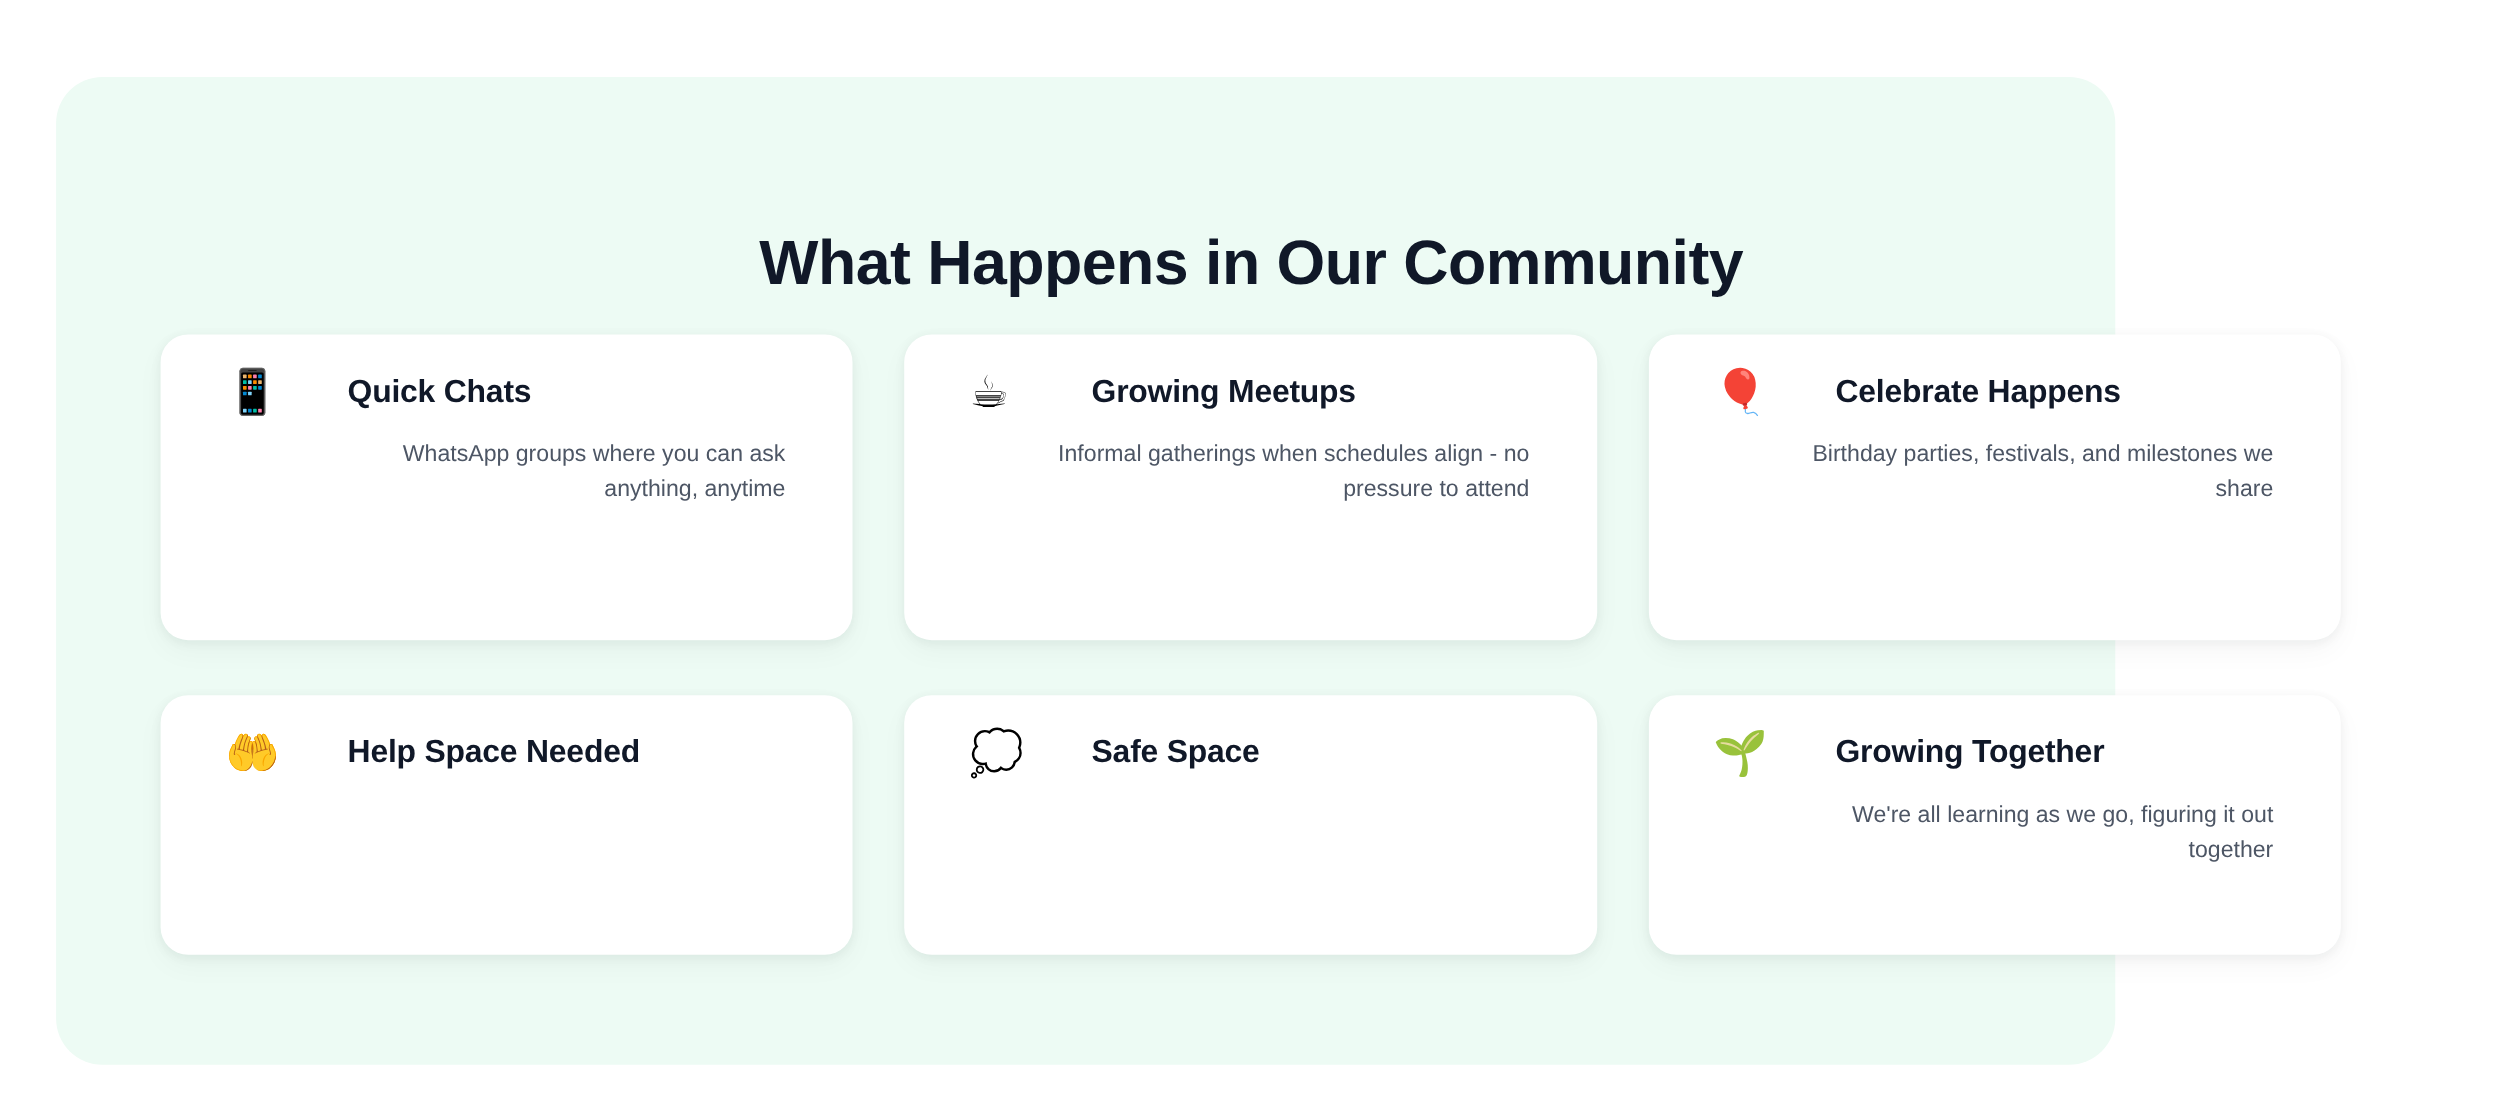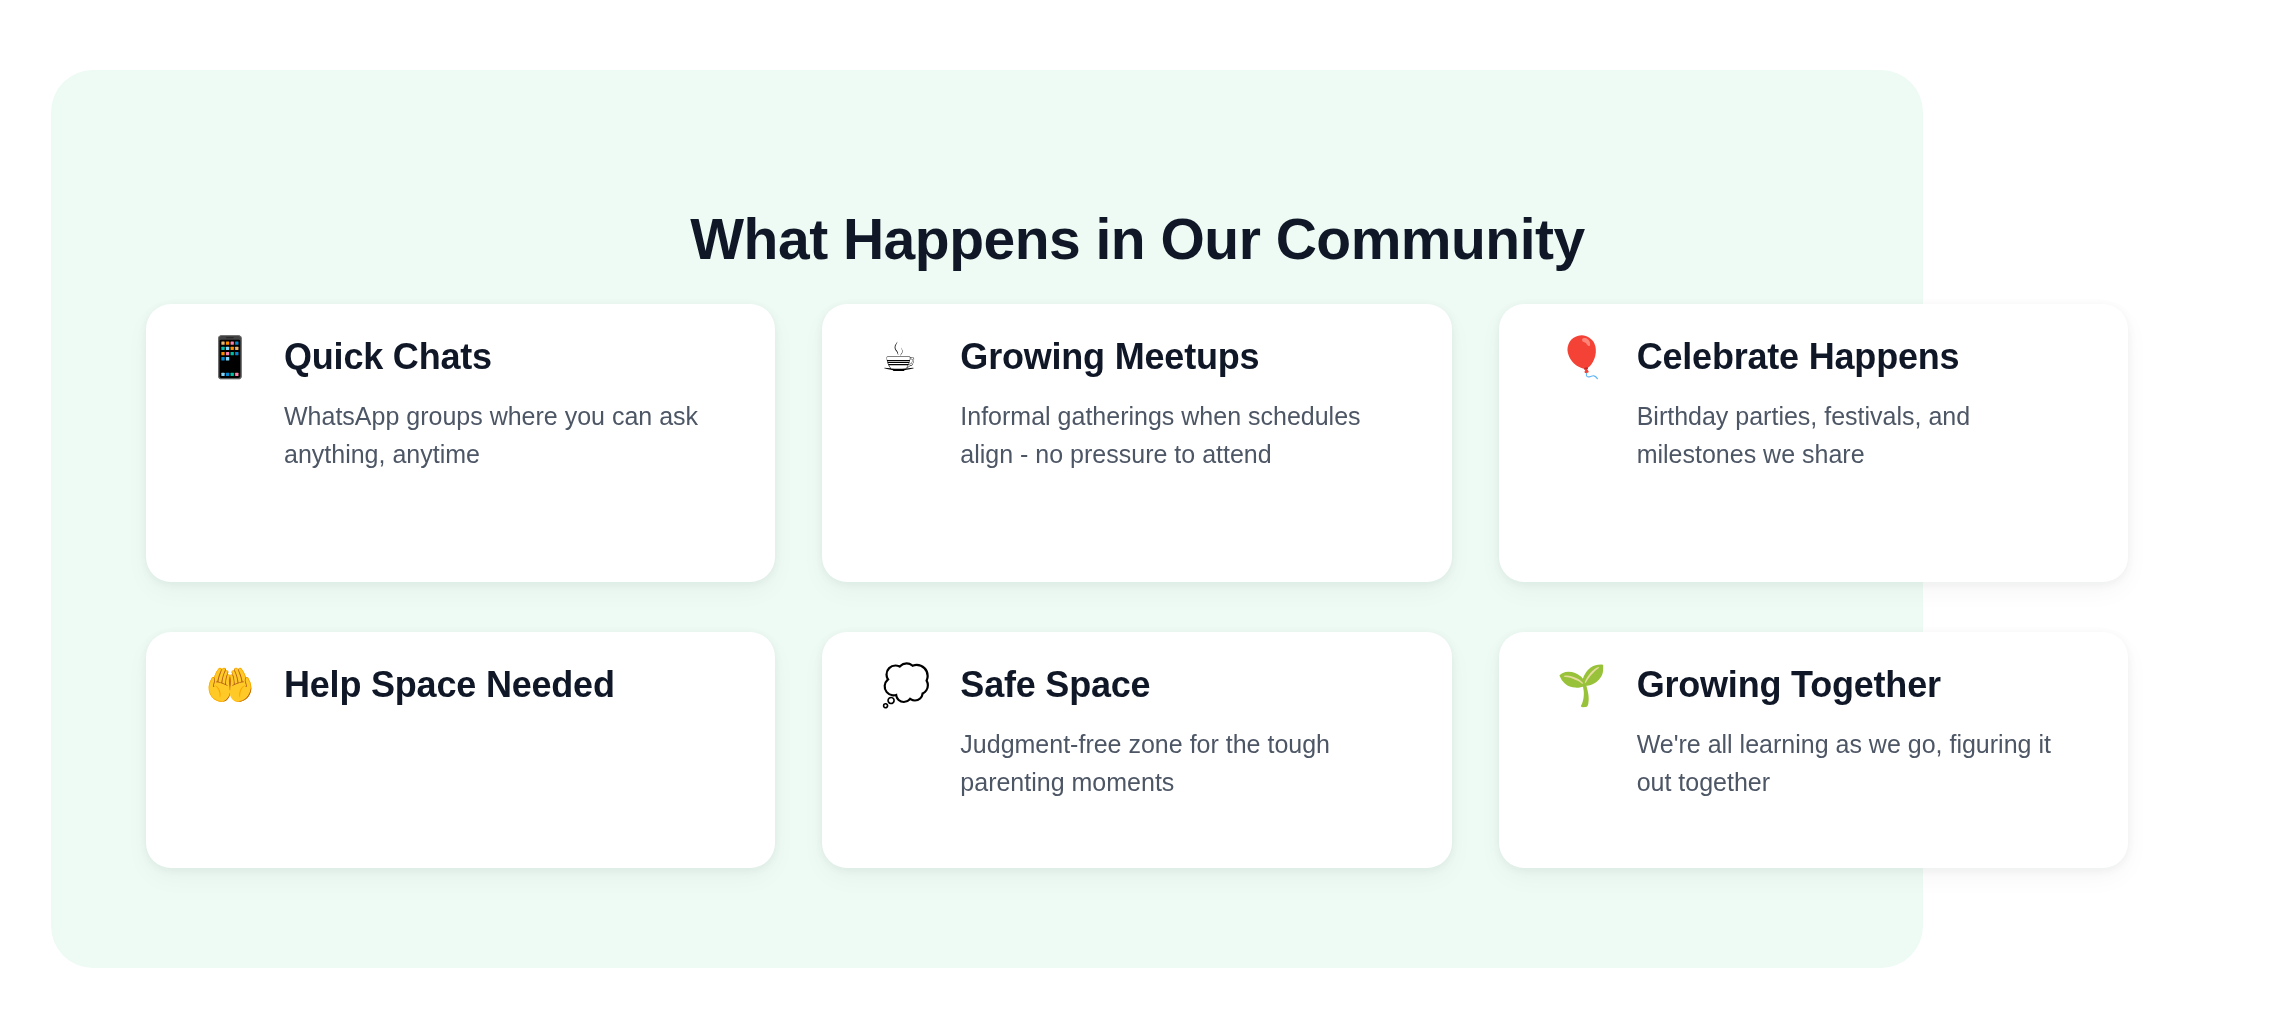--- a/index.html
+++ b/index.html
@@ -83,35 +83,37 @@
   .card-emoji {
     font-size: 40px;
     line-height: 1;
     width: 42px;
     flex: 0 0 42px;
     text-align: left;
     font-family: "DejaVu Sans", sans-serif;
   }
 
   .card-title {
-    font-size: 36px;
+    font-size: 29px;
     font-weight: bold;
     color: #101828;
     letter-spacing: -0.2px;
     line-height: 1.15;
     white-space: nowrap;
+    margin-left: 32px;
   }
 
   .card-desc {
     margin-top: 12px;
     margin-left: 79px;
-    font-size: 25px;
+    font-size: 21px;
     line-height: 1.52;
     color: #4d5665;
     max-width: 430px;
+    text-align: right;
   }
 </style>
 </head>
 <body>
 
 <div id="stage">
 
   <section class="community-panel">
 
     <h2 class="section-title">What Happens in Our Community</h2>
@@ -147,21 +149,20 @@
           <span class="card-emoji">🤲</span>
           <h3 class="card-title">Help Space Needed</h3>
         </div>
       </article>
 
       <article class="feature-card row-2">
         <div class="card-head">
           <span class="card-emoji">💭</span>
           <h3 class="card-title">Safe Space</h3>
         </div>
-        <p class="card-desc">Judgment-free zone for the tough parenting moments</p>
       </article>
 
       <article class="feature-card row-2">
         <div class="card-head">
           <span class="card-emoji">🌱</span>
           <h3 class="card-title">Growing Together</h3>
         </div>
         <p class="card-desc">We're all learning as we go, figuring it out together</p>
       </article>
 

